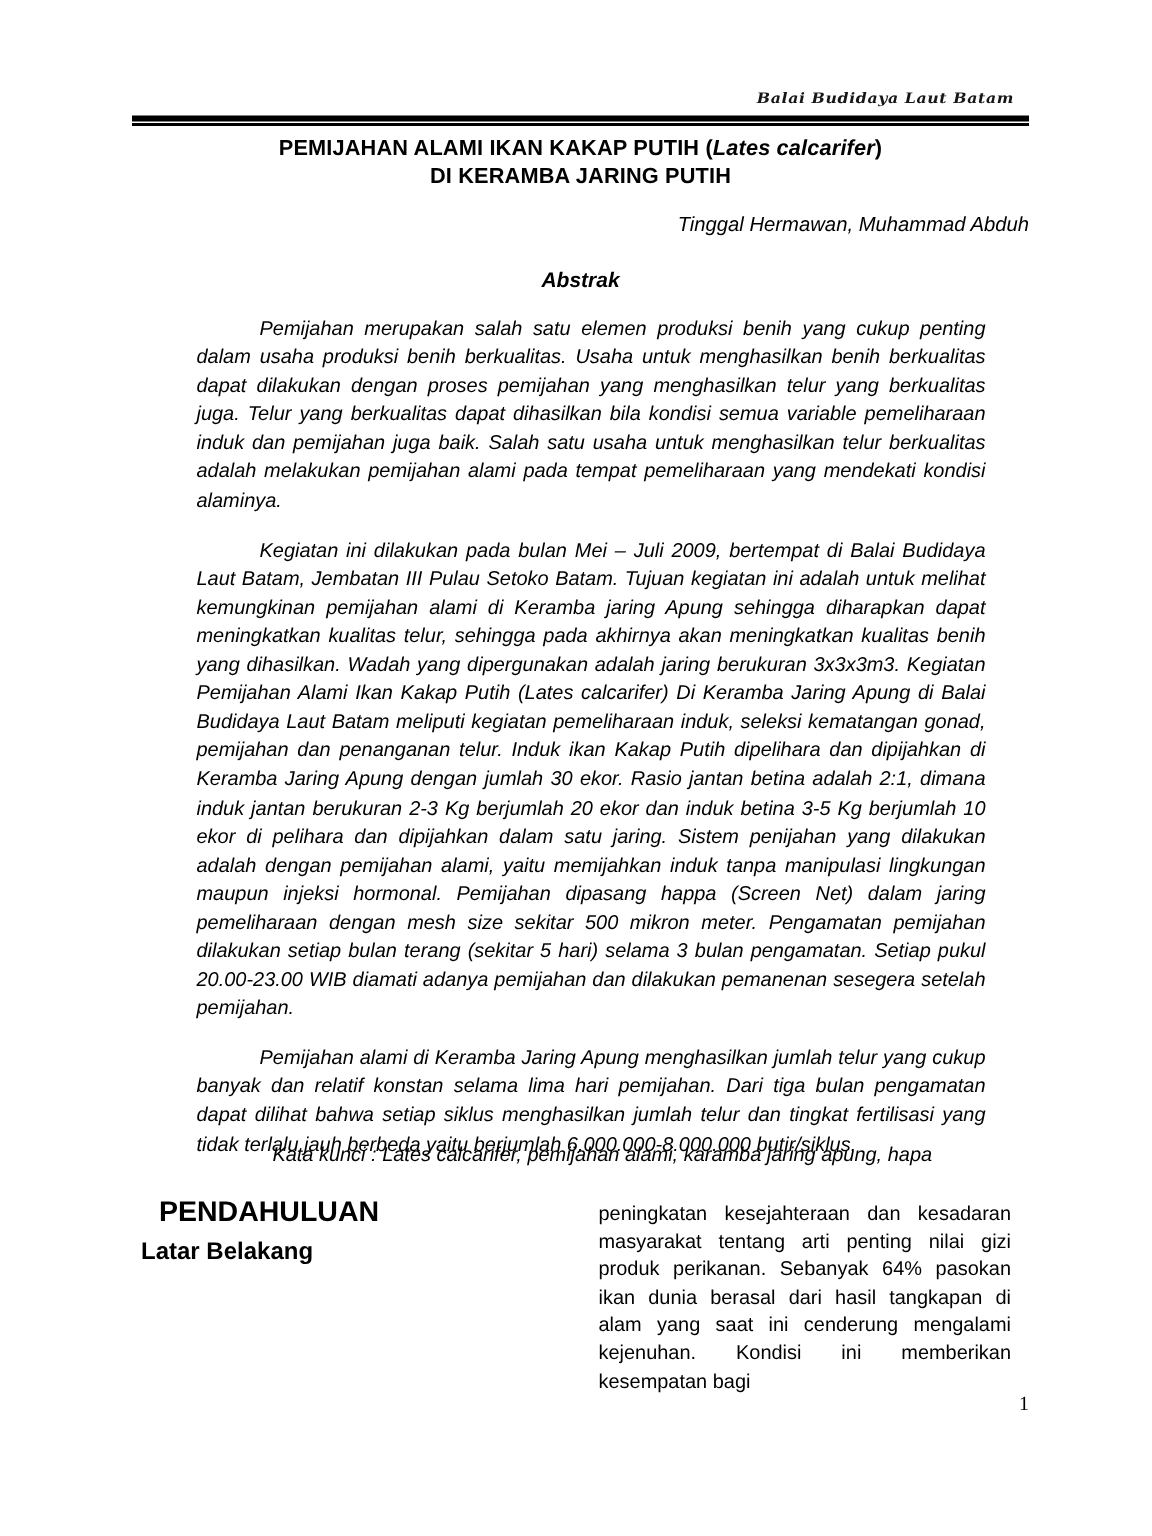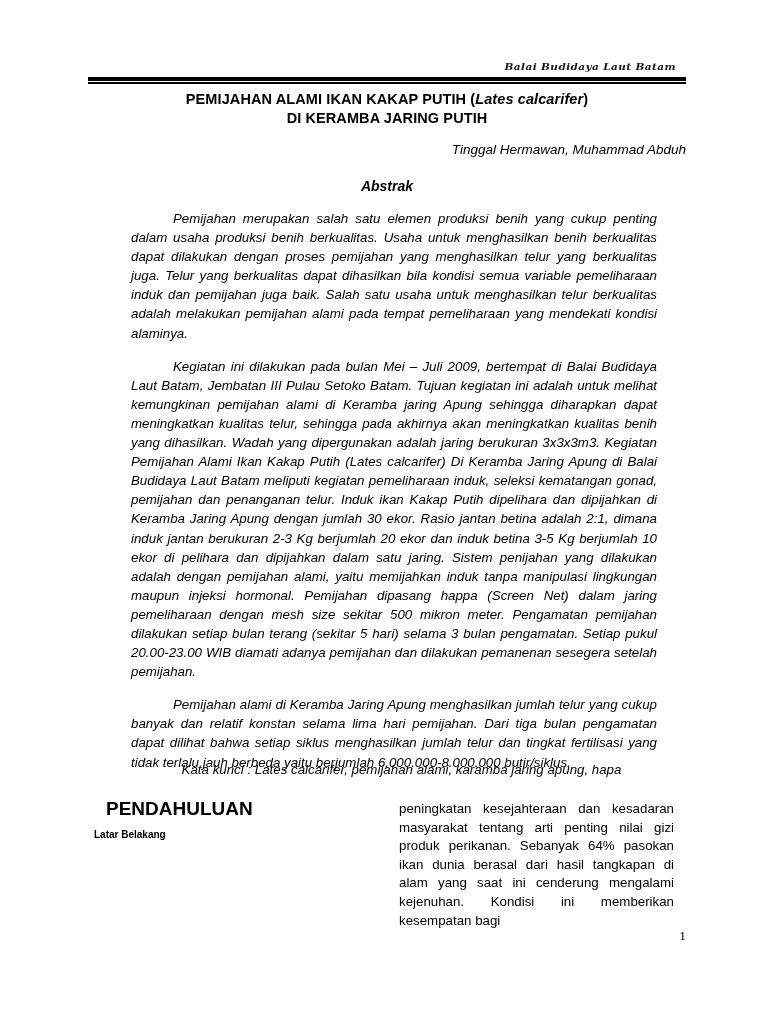--- a/index.html
+++ b/index.html
@@ -156,21 +156,21 @@
   .col-right { left: 305px; }
 
   .section-heading {
     font-size: 19px;
     font-weight: bold;
     line-height: 17px;
     margin: 0 0 9px 12px;
     text-align: left;
   }
   .sub-heading {
-    font-size: 10px;
+    font-size: 16px;
     font-weight: bold;
     line-height: 17px;
     margin: 0 0 9px 0;
     text-align: left;
   }
   .col p.body-par {
     margin: 0;
     font-size: 13.3px;
     line-height: 18.6px;
     text-align: justify;

